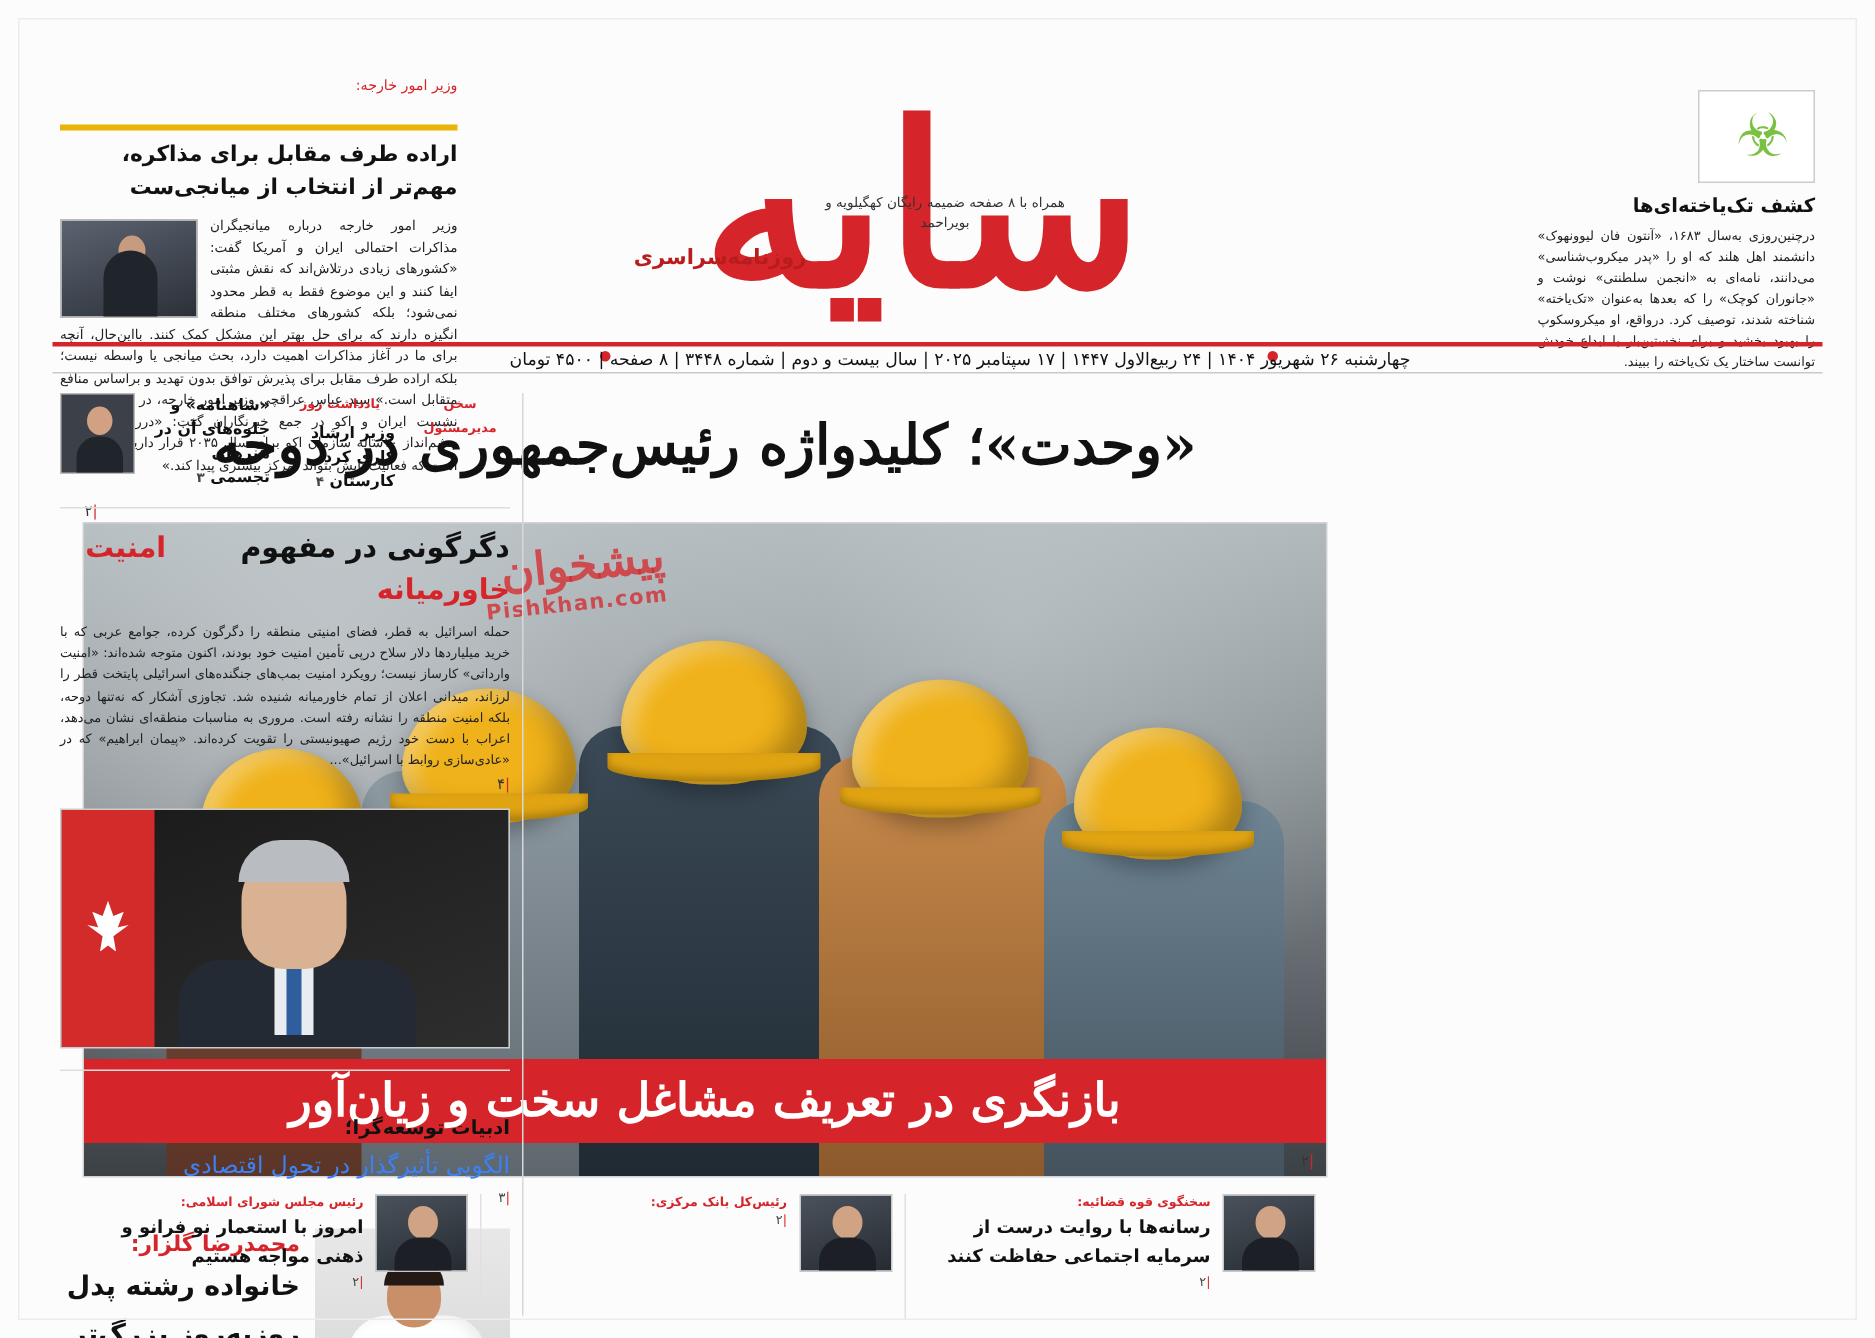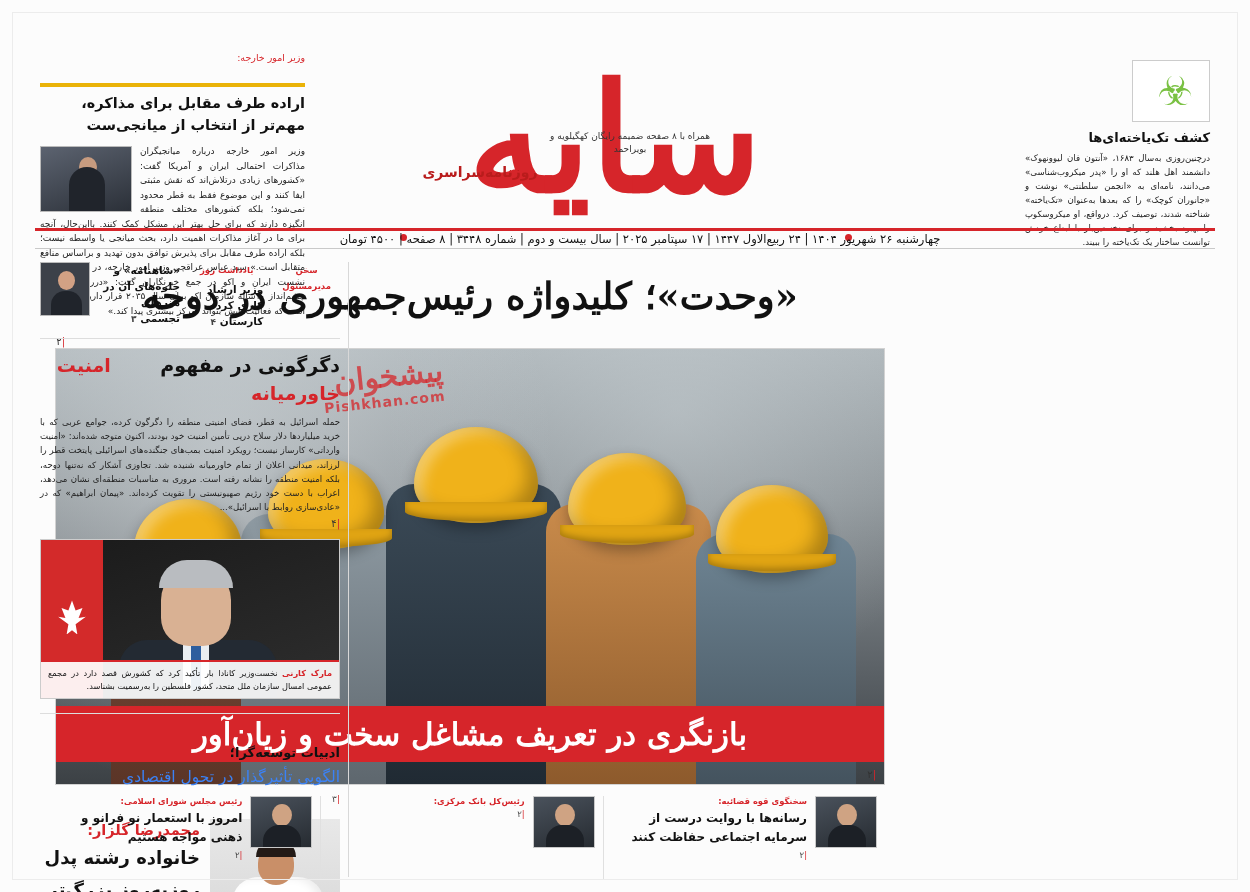--- a/index.html
+++ b/index.html
@@ -253,24 +253,20 @@
       <span class="pg-red">|</span><span>۴</span>
     </div>
 
     <div class="carney-wrap">
       <div class="carney-flag"></div>
       <div class="carney-suit"></div>
       <div class="carney-shirt"></div>
       <div class="carney-tie"></div>
       <div class="carney-face"></div>
       <div class="carney-hair"></div>
-      <div class="carney-cap">
-        <b>مارک کارنی</b>
-        <span>نخست‌وزیر کانادا بار تأکید کرد که کشورش قصد دارد در مجمع عمومی امسال سازمان ملل متحد، کشور فلسطین را به‌رسمیت بشناسد.</span>
-      </div>
     </div>
 
     <div class="adab">
       <div class="adab-k">ادبیات توسعه‌گرا؛</div>
       <div class="adab-h">الگویی تأثیرگذار در تحول اقتصادی</div>
       <div class="adab-p pg-mark">
         <span class="pg-red">|</span><span>۳</span>
       </div>
     </div>
 

